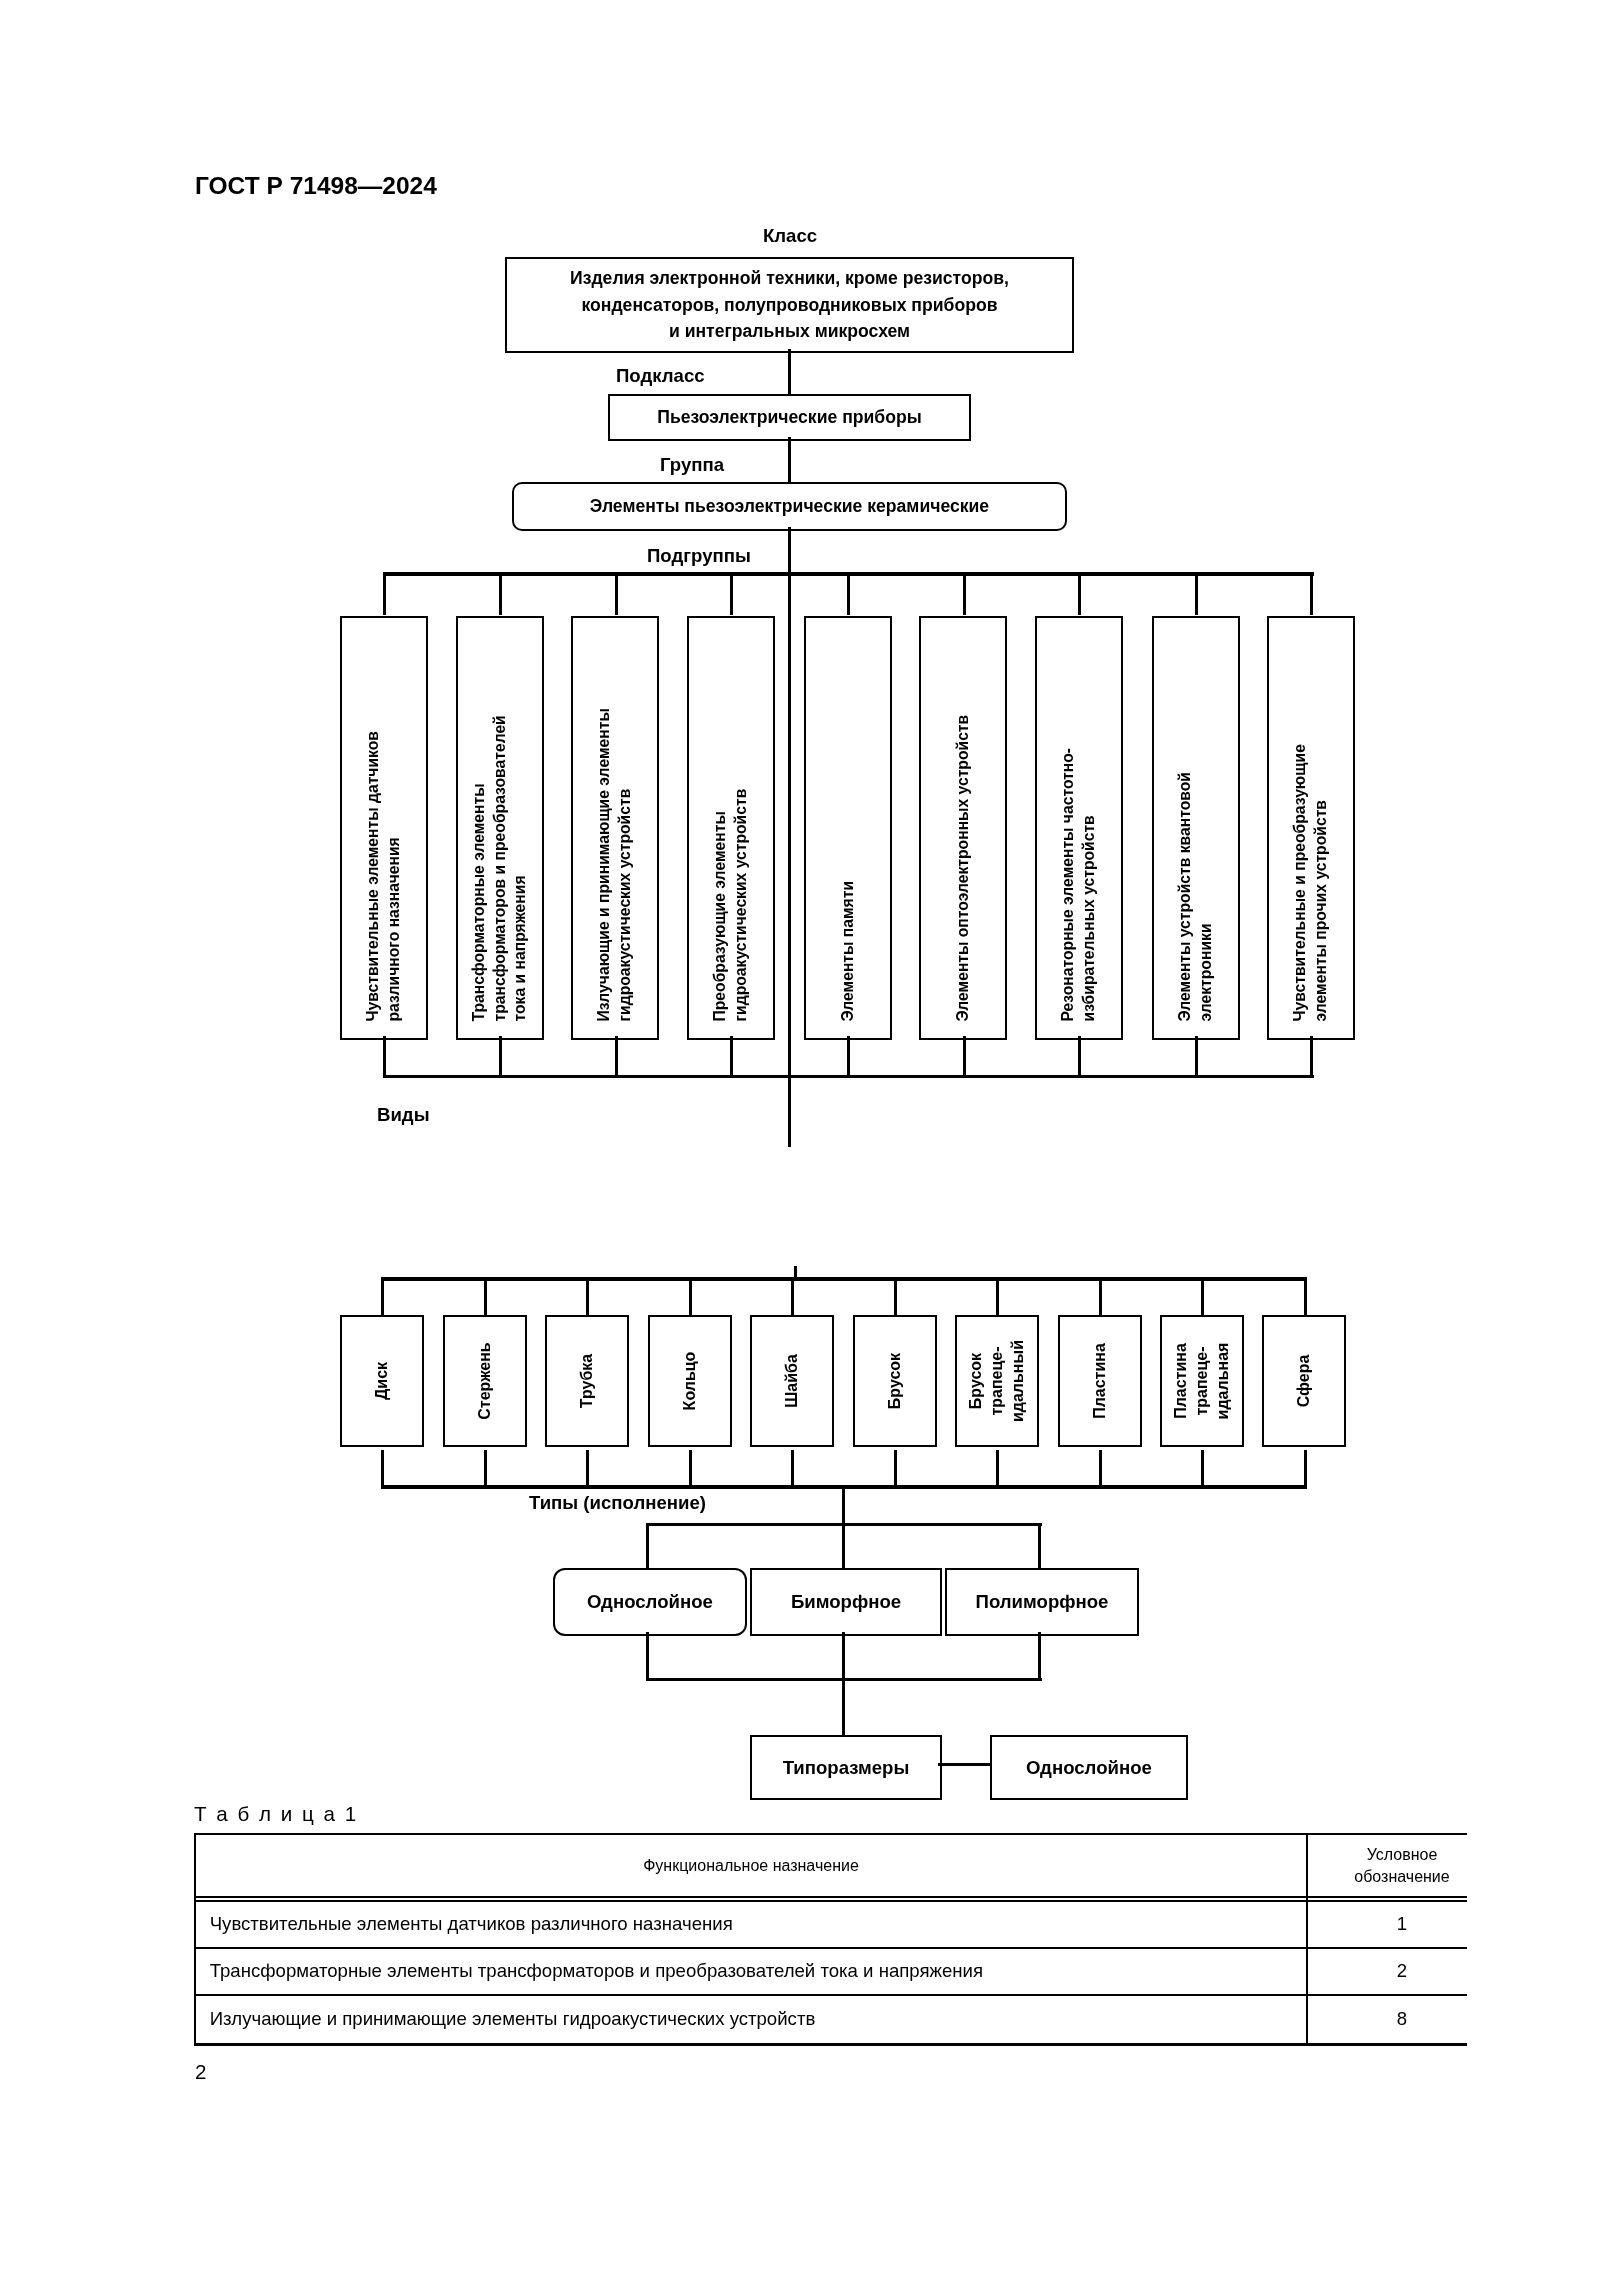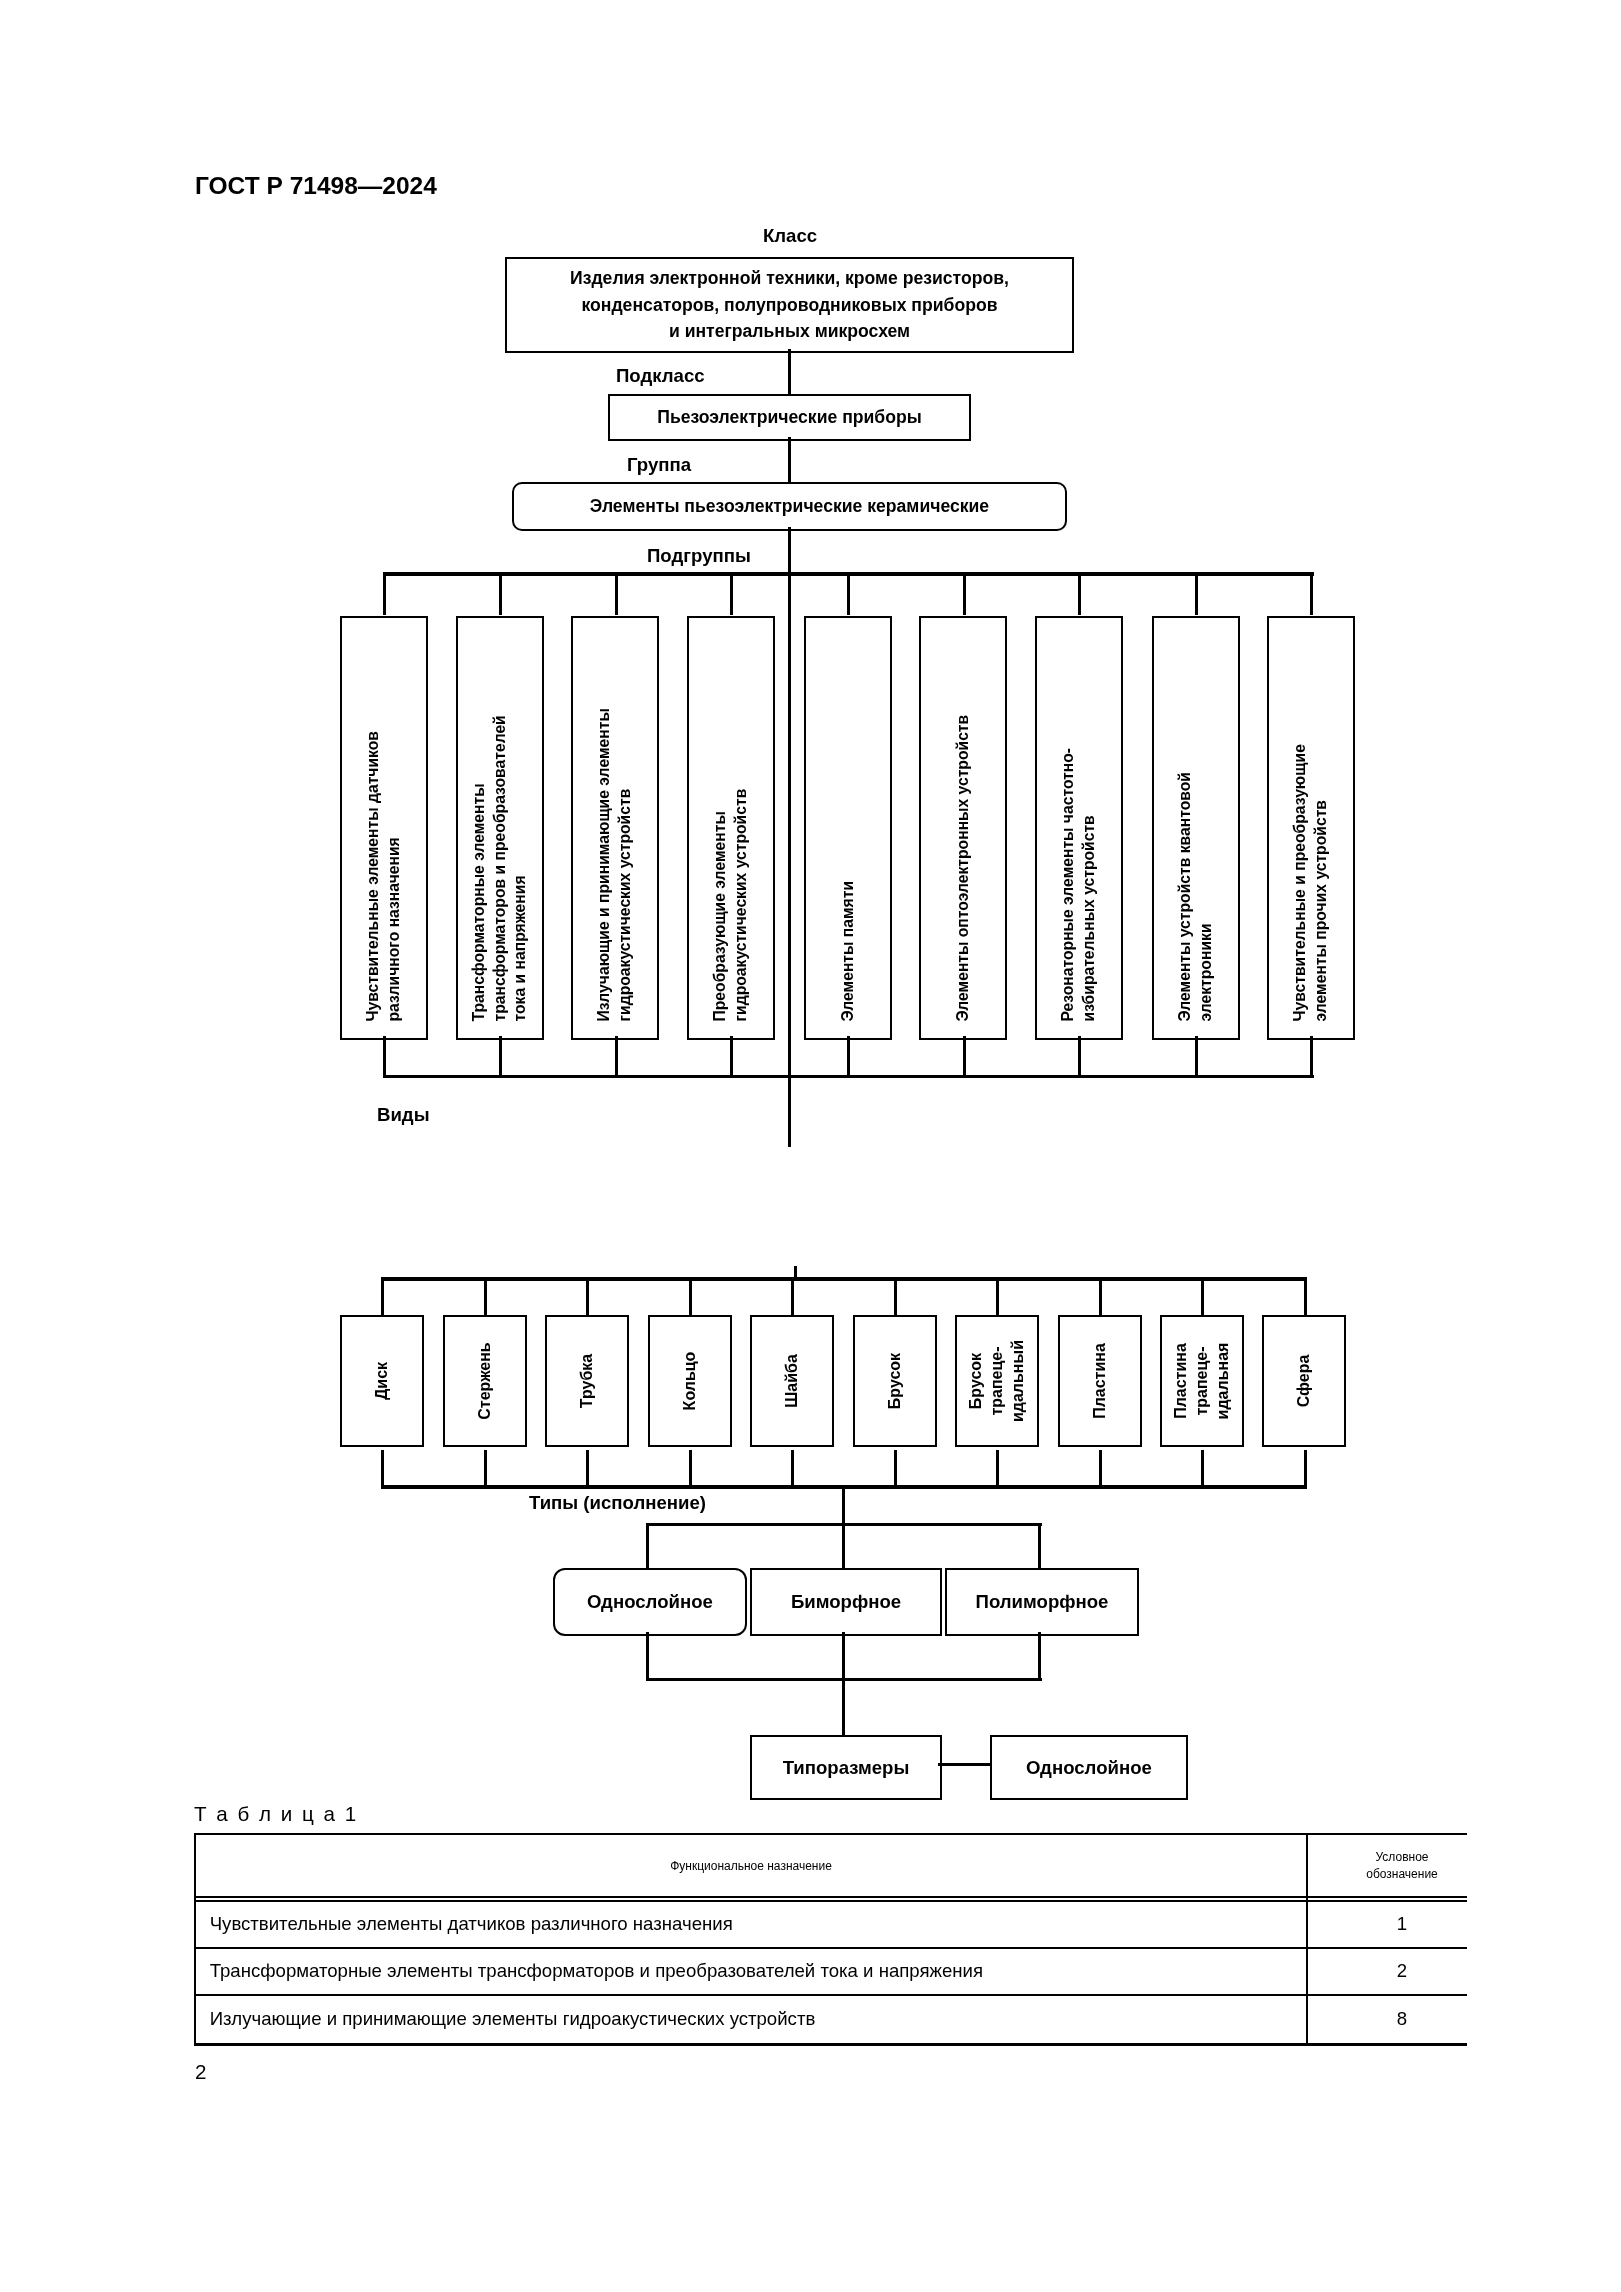--- a/index.html
+++ b/index.html
@@ -18,38 +18,38 @@
   .vtext.mid{text-align:center;}
   .smallbox{position:absolute;border:2px solid #000;background:#fff;display:flex;
         align-items:center;justify-content:center;font-weight:bold;font-size:18.6px;}
   .caption{position:absolute;font-size:19.6px;}
   
   #gtable{position:absolute;left:194px;top:1833px;width:1304px;
           border:2.9px solid #000;border-bottom-width:3.9px;box-sizing:border-box;background:#fff;}
   .trow{display:flex;box-sizing:border-box;}
   .tc1{width:1112px;box-sizing:border-box;border-right:2px solid #000;display:flex;align-items:center;}
   .tc2{flex:1;display:flex;align-items:center;justify-content:center;text-align:center;}
-  .thead-row{height:63px;border-bottom:2px solid #000;font-size:12px;}
+  .thead-row{height:63px;border-bottom:2px solid #000;font-size:16px;}
   .thead-row .tc1{justify-content:center;text-align:center;}
   .thead-row .tc2{white-space:pre-line;line-height:1.35;}
   .dspacer{height:3.9px;border-bottom:2px solid #000;}
   .tbody-row{height:47px;font-size:18.6px;border-bottom:2px solid #000;}
   .tbody-row:last-child{border-bottom:none;}
   .tbody-row .tc1{padding-left:13.7px;}
 </style>
 </head>
 <body>
 
 <div id="page">
 
   <div class="abs" style="left:195px;top:172px;font-weight:bold;font-size:24.5px;">ГОСТ Р 71498—2024</div>
 
   <div class="lbl" style="left:741px;top:225px;width:98px;text-align:center;">Класс</div>
   <div class="lbl" style="left:616px;top:365px;">Подкласс</div>
-  <div class="lbl" style="left:627px;top:454px;text-align:center;">Группа</div>
+  <div class="lbl" style="left:660px;top:454px;text-align:center;">Группа</div>
   <div class="lbl" style="left:647px;top:545px;">Подгруппы</div>
   <div class="lbl" style="left:377px;top:1104px;">Виды</div>
   <div class="lbl" style="left:529px;top:1492px;">Типы (исполнение)</div>
 
   <div class="hbox" style="left:505px;top:257px;width:565px;height:92px;">Изделия электронной техники, кроме резисторов,
 конденсаторов, полупроводниковых приборов
 и интегральных микросхем</div>
 
   <div class="hbox" style="left:608px;top:394px;width:359px;height:43px;">Пьезоэлектрические приборы</div>
 

